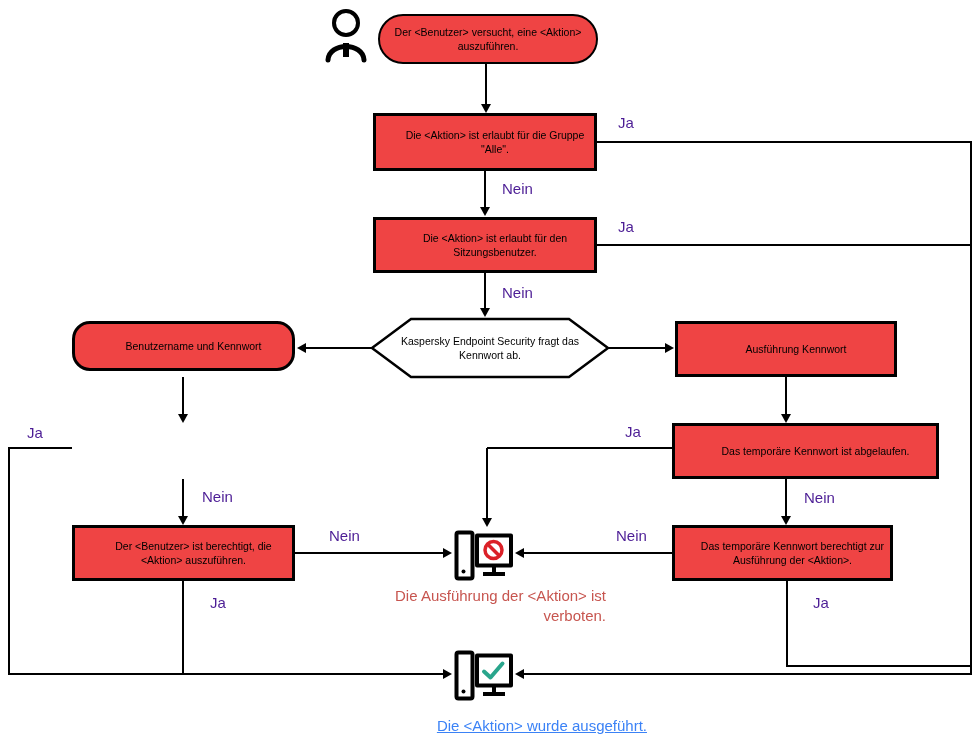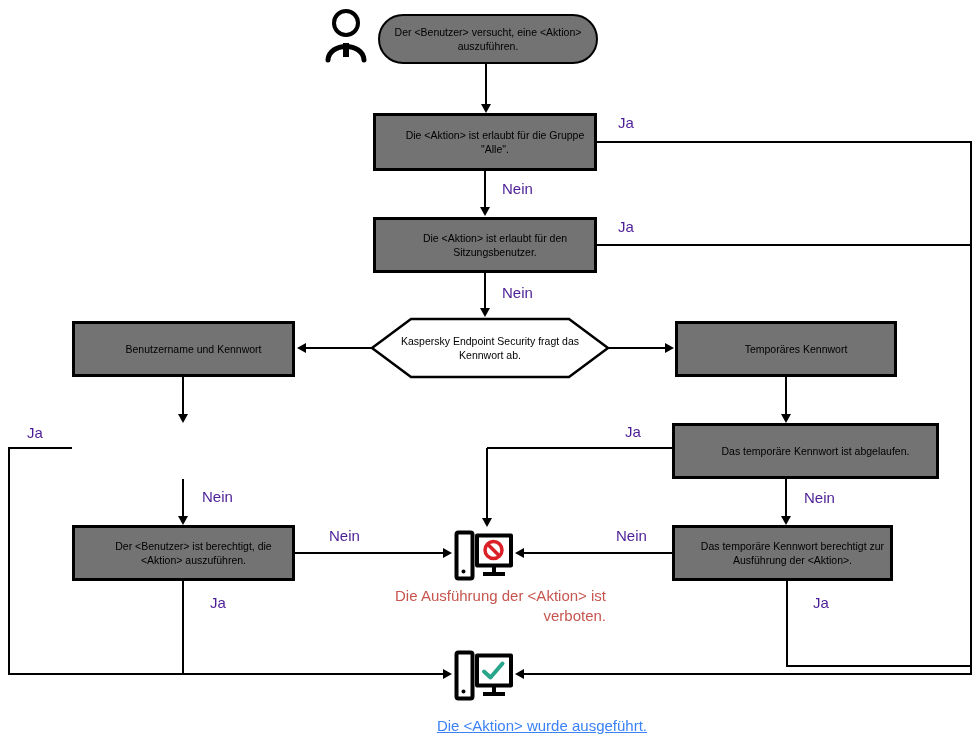--- a/index.html
+++ b/index.html
@@ -10,21 +10,21 @@
     font-family:"Liberation Sans", sans-serif;
     overflow:hidden;
   }
   .connectors{position:absolute;left:0;top:0;width:974px;height:745px;}
   .node{
     position:absolute;
     box-sizing:border-box;
     display:flex;align-items:center;justify-content:center;
     text-align:center;
     font-size:10.5px;line-height:1.35;color:#000;
-    background:#737373;
+    background:#ef4444;
     padding:2px 4px;
   }
   .box{border:3px solid #000;padding-left:24px;}
   .stadium{border:2px solid #000;border-radius:27px;}
   .hex-text{background:transparent;padding:0;}
   .edge-label{
     position:absolute;
     font-size:15px;color:#4c1d95;
     white-space:nowrap;
   }
@@ -125,26 +125,26 @@
   </div>
 
   <div class="node box" style="left:373px;top:217px;width:224px;height:56px;">
     <span>Die &lt;Aktion&gt; ist erlaubt für den Sitzungsbenutzer.</span>
   </div>
 
   <div class="node hex-text" style="left:387px;top:319px;width:206px;height:58px;">
     <span>Kaspersky Endpoint Security fragt das Kennwort ab.</span>
   </div>
 
-  <div class="node box" style="left:72px;top:321px;width:223px;height:56px;">
+  <div class="node box" style="left:72px;top:321px;width:223px;height:50px;border-radius:18px;">
     <span>Benutzername und Kennwort</span>
   </div>
 
   <div class="node box" style="left:675px;top:321px;width:222px;height:56px;">
-    <span>Temporäres Kennwort</span>
+    <span>Ausführung Kennwort</span>
   </div>
 
 
   <div class="node box" style="left:72px;top:525px;width:223px;height:56px;">
     <span>Der &lt;Benutzer&gt; ist berechtigt, die &lt;Aktion&gt; auszuführen.</span>
   </div>
 
   <div class="node box" style="left:672px;top:423px;width:267px;height:56px;">
     <span>Das temporäre Kennwort ist abgelaufen.</span>
   </div>

